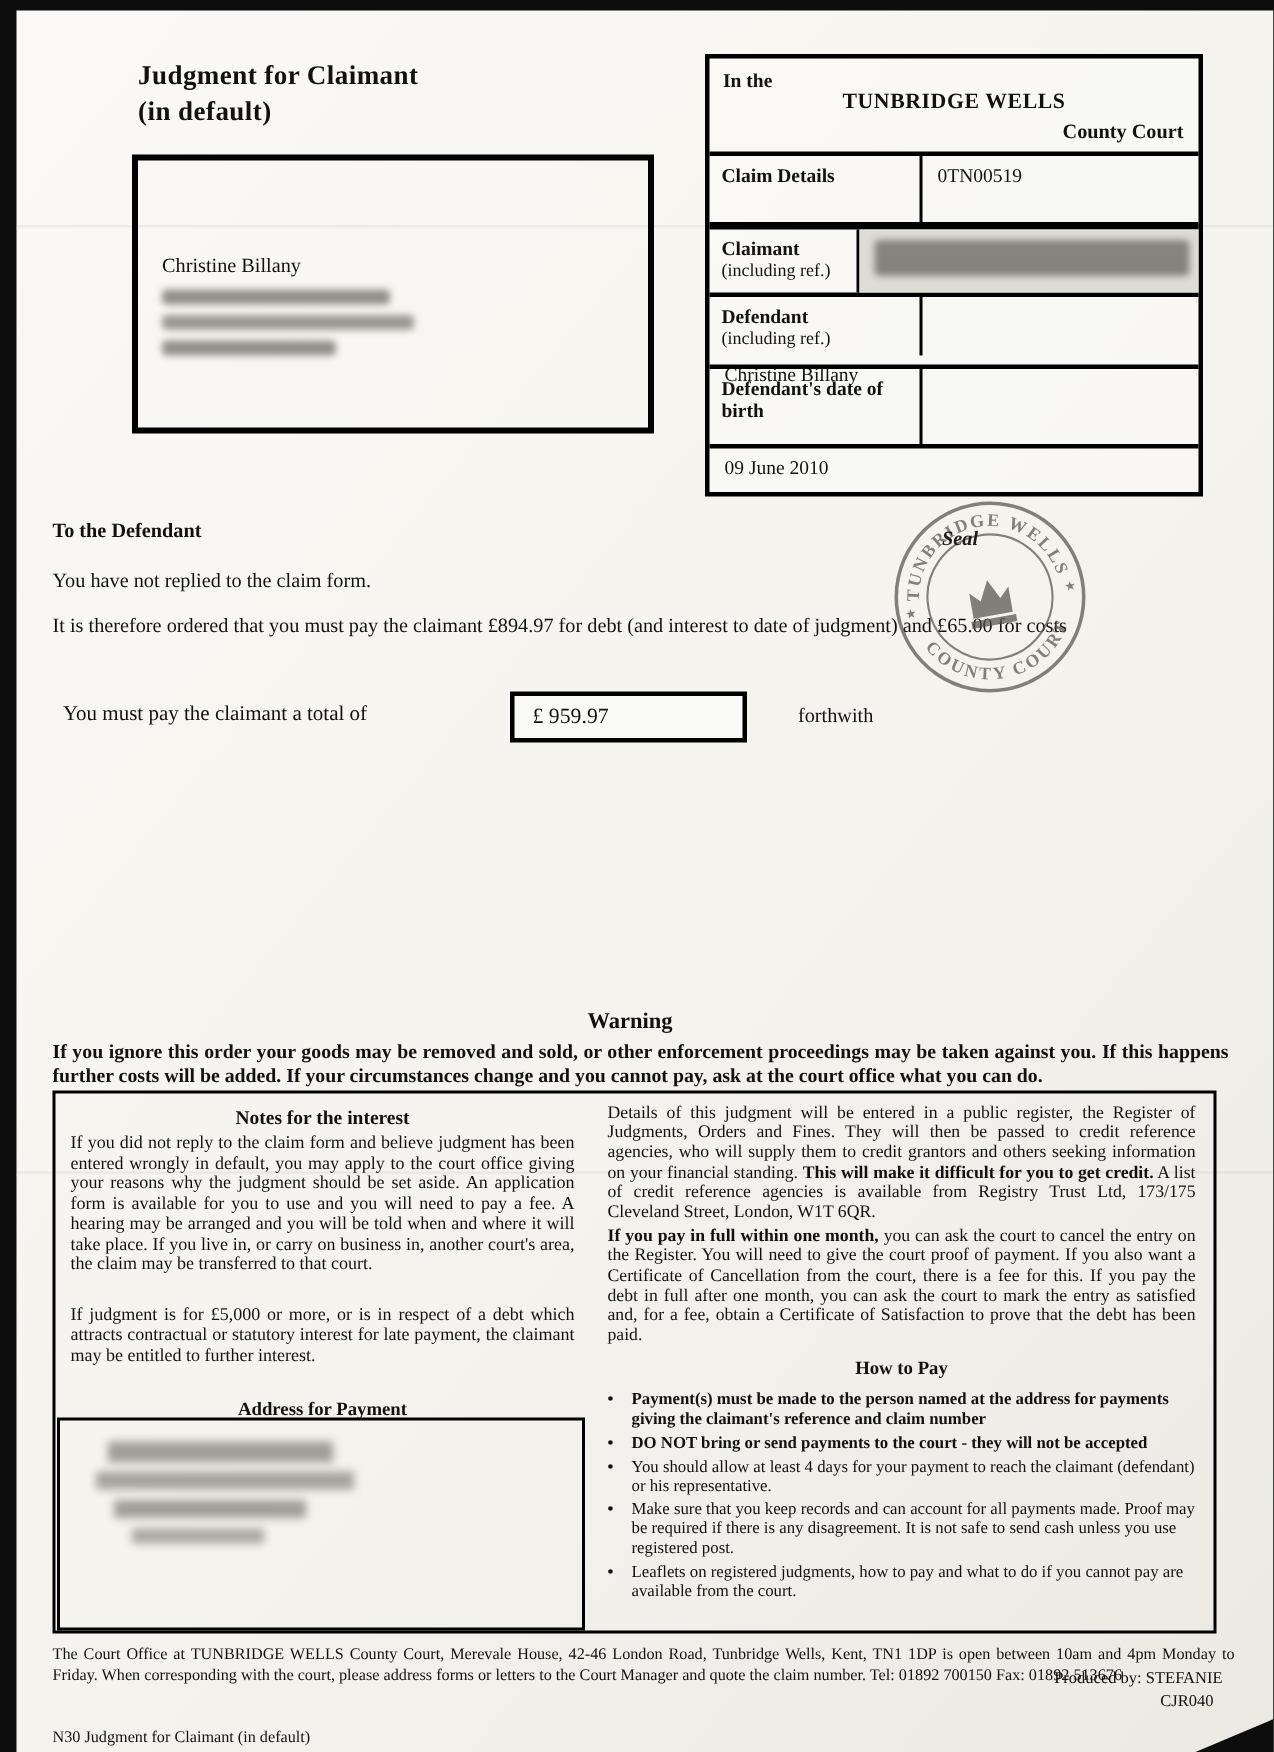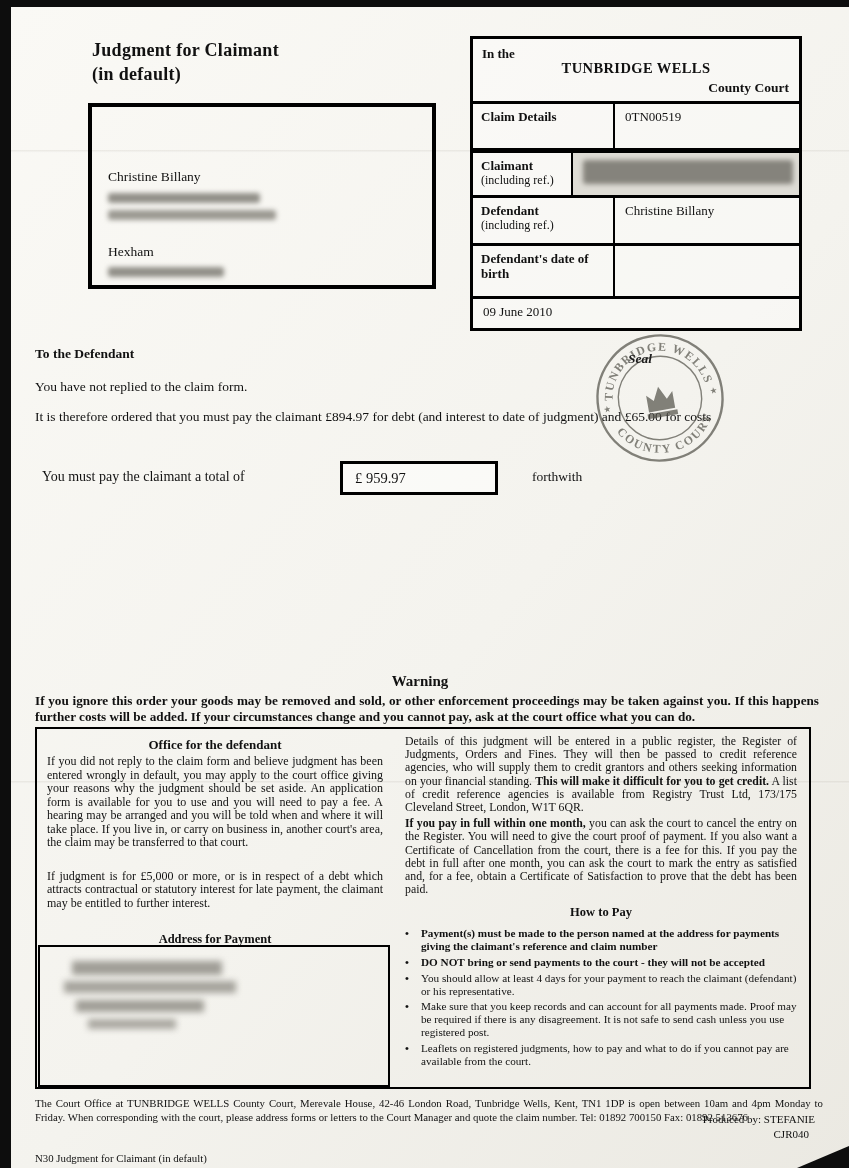--- a/index.html
+++ b/index.html
@@ -32,21 +32,21 @@
   .cb-row { display:flex; border-bottom:3px solid #000; }
   .cb-row.thick { border-bottom-width:5px; }
   .cb-row:last-child { border-bottom:none; }
   .cb-label { width:126px; border-right:2px solid #000; padding:5px 6px 4px 8px;
     font-size:13px; font-weight:bold; line-height:15px; }
   .cb-sub { font-weight:normal; font-size:12px; display:block; }
   .cb-value { flex:1; padding:5px 6px 4px 10px; font-size:13px; }
   .cb-row.claim   { height:44px; }
   .cb-row.claimant{ height:42px; }
   .cb-row.claimant .cb-value { background:#dedcd5; }
-  .cb-row.defendant{ height:45px; }
+  .cb-row.defendant{ height:45px;flex-direction:column; }
   .cb-row.dob     { height:50px; }
   .cb-row.date    { height:29px; }
 
   
   .addr-window { position:absolute; left:77px; top:96px; width:348px; height:186px;
     border:4px solid #000; padding:14px 0 0 16px; box-sizing:border-box; }
   .addr-name { margin-top:48px; font-size:13.5px; }
   .addr-town { margin-top:24px; font-size:13.5px; }
 
   .smudge { background:#918f88; filter:blur(2.5px); border-radius:3px; }
@@ -155,21 +155,20 @@
     </div>
     <div class="cb-row date">
       <div class="cb-value">09 June 2010</div>
     </div>
   </div>
 
   <div class="addr-window">
     <div class="addr-name">Christine Billany</div>
     <div class="smudge addr-smudge-1"></div>
     <div class="smudge addr-smudge-2"></div>
-    <div class="addr-town">Hexham</div>
     <div class="smudge addr-smudge-3"></div>
   </div>
 
   <div class="to-def">To the Defendant</div>
   <div class="no-reply">You have not replied to the claim form.</div>
   <div class="order-par">It is therefore ordered that you must pay the claimant £894.97 for debt (and interest to date of judgment) and £65.00 for costs</div>
 
   <div class="total-label">You must pay the claimant a total of</div>
   <div class="total-box">£ 959.97</div>
   <div class="forthwith">forthwith</div>
@@ -191,21 +190,21 @@
     <text x="128" y="80" font-size="9" fill="#55544c">★</text>
     <path d="M 61,88 L 61,70 L 68,77 L 75,63 L 82,77 L 89,70 L 89,88 Z M 59,90 L 91,90 L 91,95 L 59,95 Z" fill="#55544c"></path>
   </svg>
   <div class="seal-label">Seal</div>
 
   <div class="warning-title">Warning</div>
   <div class="warning-text">If you ignore this order your goods may be removed and sold, or other enforcement proceedings may be taken against you. If this happens further costs will be added. If your circumstances change and you cannot pay, ask at the court office what you can do.</div>
 
   <div class="main-box">
     <div class="col-left">
-      <div class="notes-title">Office for the defendant</div>
+      <div class="notes-title">Notes for the interest</div>
       <div class="notes-par">If you did not reply to the claim form and believe judgment has been entered wrongly in default, you may apply to the court office giving your reasons why the judgment should be set aside. An application form is available for you to use and you will need to pay a fee. A hearing may be arranged and you will be told when and where it will take place. If you live in, or carry on business in, another court's area, the claim may be transferred to that court.</div>
       <div class="notes-par2">If judgment is for £5,000 or more, or is in respect of a debt which attracts contractual or statutory interest for late payment, the claimant may be entitled to further interest.</div>
       <div class="addr-pay-title">Address for Payment</div>
       <div class="addr-pay-box">
         <div class="pay-smudge-1"></div>
         <div class="pay-smudge-2"></div>
         <div class="pay-smudge-3"></div>
         <div class="pay-smudge-4"></div>
       </div>
     </div>

